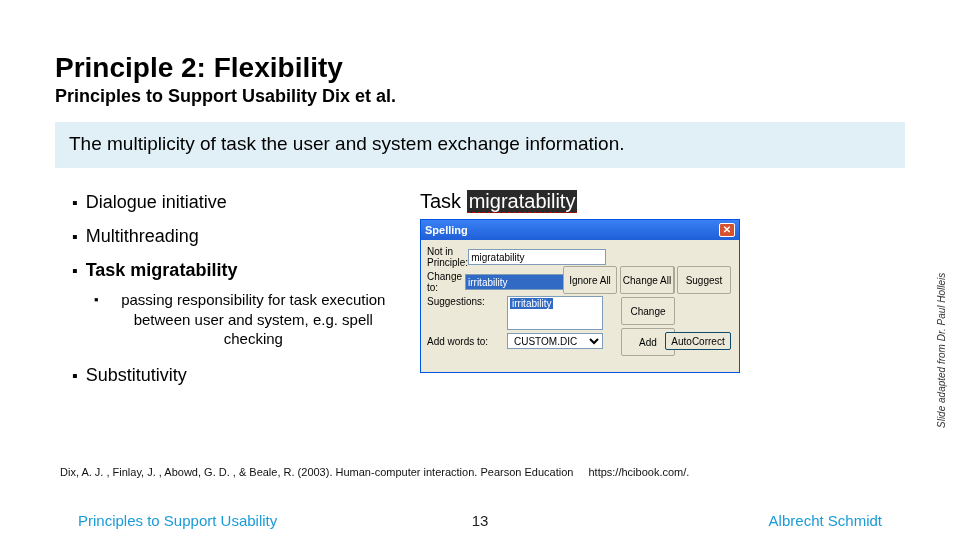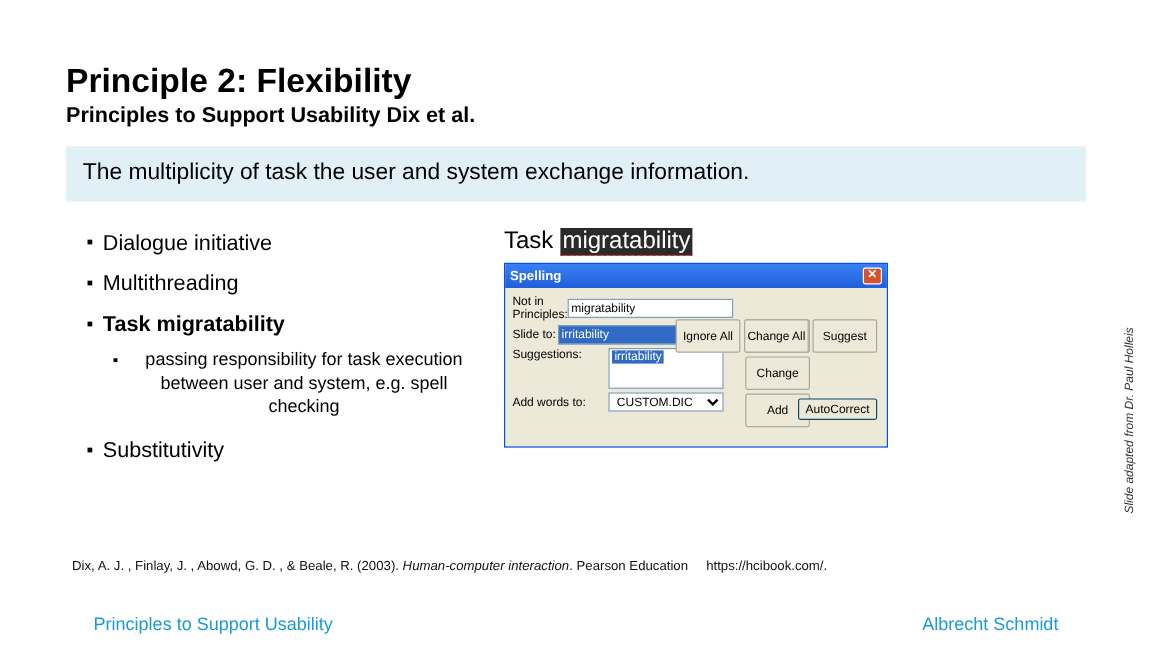--- a/index.html
+++ b/index.html
@@ -35,21 +35,21 @@
   .sugg-item { background: #316ac5; color: #fff; display: inline-block; padding: 0 2px; font-size: 10px; }
   .btn-col { position: absolute; right: 8px; top: 26px; display: flex; flex-direction: row; gap: 3px; }
   .btn-col2 { position: absolute; right: 64px; top: 26px; display: flex; flex-direction: column; gap: 3px; }
   .dlg-rel { position: relative; height: 132px; }
   .winbtn { width: 54px; height: 28px; font-size: 10px; background: #ece9d8; border: 1px solid #aca899; border-radius: 2px; }
   .winbtn2 { width: 66px; height: 18px; font-size: 10px; background: #ece9d8; border: 1px solid #0c4a6e; border-radius: 2px; }
 
   .side-text { position: absolute; right: 10px; top: 240px; width: 14px; font-size: 10px; font-style: italic; color: #333; writing-mode: vertical-rl; transform: rotate(180deg); text-align: center; height: 220px; }
 
   .citation { position: absolute; left: 60px; bottom: 62px; font-size: 11px; color: #111; }
-  .citation .ital { font-style: italic; }
+  .citation .ital { }
   .citation .link { display: inline-block; margin-left: 12px; }
 
   .footer { position: absolute; left: 0; bottom: 0; width: 960px; height: 40px; display: flex; align-items: center; }
   .footer .left { position: absolute; left: 78px; color: #1a9bd7; font-size: 15px; }
   .footer .center { position: absolute; left: 0; right: 0; text-align: center; font-size: 15px; color: #222; }
   .footer .right { position: absolute; right: 78px; color: #1a9bd7; font-size: 15px; }
 </style>
 </head>
 <body>
 
@@ -84,25 +84,25 @@
     <div class="fig-title">
       <span>Task </span><span class="hl">migratability</span>
     </div>
     <div class="dialog">
       <div class="dlg-titlebar">
         <span>Spelling</span>
         <div class="dlg-x">✕</div>
       </div>
       <div class="dlg-body dlg-rel">
         <div class="row" style="margin-right:130px;">
-          <span class="lab">Not in Principles:</span>
+          <span class="lab">Not in Principle:</span>
           <input value="migratability" style="">
         </div>
         <div class="row" style="margin-right:130px;">
-          <span class="lab">Slide to:</span>
+          <span class="lab">Change to:</span>
           <input class="sel" value="irritability" style="">
         </div>
         <div class="row" style="margin-right:130px; align-items:flex-start;">
           <span class="lab">Suggestions:</span>
           <div class="suggestions-box">
             <span class="sugg-item">irritability</span>
           </div>
         </div>
         <div class="row" style="margin-right:130px;">
           <span class="lab">Add words to:</span>
@@ -130,16 +130,17 @@
 
   <div class="side-text">Slide adapted from Dr. Paul Holleis</div>
 
   <div class="citation">
     <span>Dix, A. J. , Finlay, J. , Abowd, G. D. , &amp; Beale, R. (2003). </span><span class="ital">Human-computer interaction</span><span>. Pearson Education</span>
     <span class="link">https://hcibook.com/.</span>
   </div>
 
   <div class="footer">
     <div class="left">Principles to Support Usability</div>
+    <div class="center">13</div>
     <div class="right">Albrecht Schmidt</div>
   </div>
 
 </div>
 
 </body></html>

